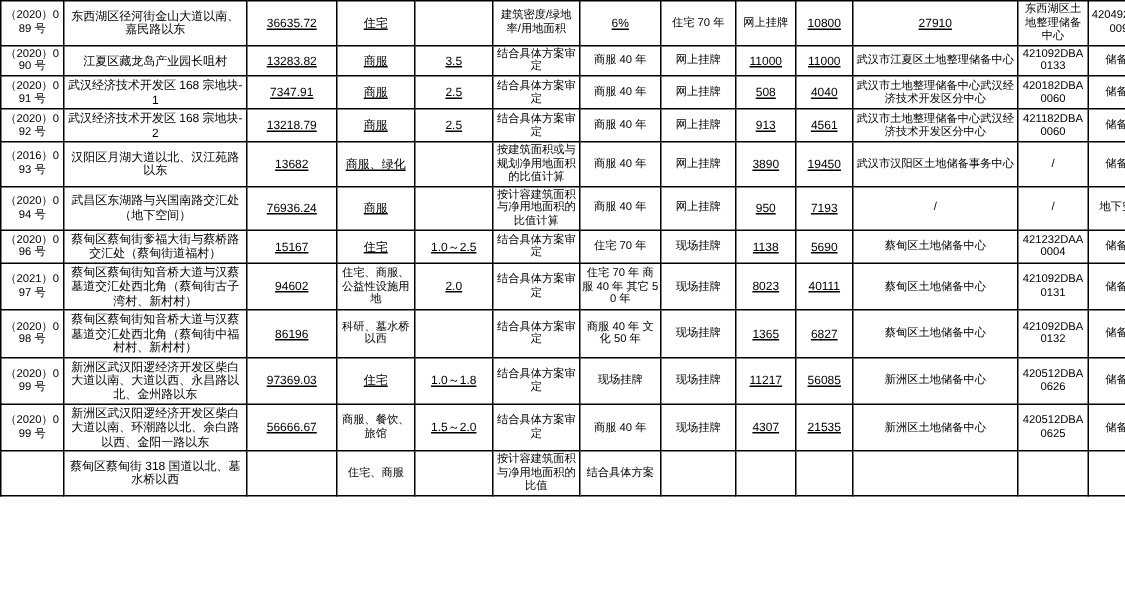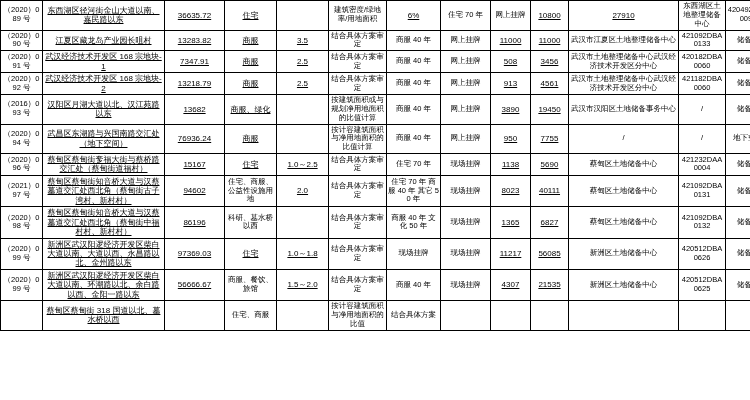--- a/index.html
+++ b/index.html
@@ -42,21 +42,21 @@
   col.c5 { width: 58px; }
   col.c6 { width: 54px; }
   col.c7 { width: 50px; }
   col.c8 { width: 40px; }
   col.c9 { width: 38px; }
   col.c10 { width: 110px; }
   col.c11 { width: 47px; }
   col.c12 { width: 45px; }
 
   td.code { font-size: 7.5px; line-height: 1.1; }
-  td.loc  { font-size: 8px; text-decoration: underline; }
+  td.loc  { font-size: 8px; }
   td.num  { font-size: 8px; text-decoration: underline; }
   td.tiny { font-size: 7.5px; line-height: 1.12; }
   td.dept { font-size: 7.5px; }
   td.id   { font-size: 7.5px; line-height: 1.1; }
   .rowtall td { height: auto; }
 </style>
 </head>
 <body>
 
 <div id="sheet">
@@ -114,21 +114,21 @@
       <tr>
         <td class="code">（2020）091 号</td>
         <td class="loc">武汉经济技术开发区 168 宗地块-1</td>
         <td class="num">7347.91</td>
         <td class="num">商服</td>
         <td class="num">2.5</td>
         <td class="tiny">结合具体方案审定</td>
         <td class="tiny">商服 40 年</td>
         <td class="tiny">网上挂牌</td>
         <td class="num">508</td>
-        <td class="num">3456</td>
+        <td class="num">4040</td>
         <td class="dept">武汉市土地整理储备中心武汉经济技术开发区分中心</td>
         <td class="id">420182DBA0060</td>
         <td class="tiny">储备地</td>
       </tr>
 
       <tr>
         <td class="code">（2020）092 号</td>
         <td class="loc">武汉经济技术开发区 168 宗地块-2</td>
         <td class="num">13218.79</td>
         <td class="num">商服</td>
@@ -162,21 +162,21 @@
       <tr class="rowtall">
         <td class="code">（2020）094 号</td>
         <td class="loc">武昌区东湖路与兴国南路交汇处（地下空间）</td>
         <td class="num">76936.24</td>
         <td class="num">商服</td>
         <td class="num"></td>
         <td class="tiny">按计容建筑面积与净用地面积的比值计算</td>
         <td class="tiny">商服 40 年</td>
         <td class="tiny">网上挂牌</td>
         <td class="num">950</td>
-        <td class="num">7755</td>
+        <td class="num">7193</td>
         <td class="dept">/</td>
         <td class="id">/</td>
         <td class="tiny">地下空间</td>
       </tr>
 
       <tr>
         <td class="code">（2020）096 号</td>
         <td class="loc">蔡甸区蔡甸街奓福大街与蔡桥路交汇处（蔡甸街道福村）</td>
         <td class="num">15167</td>
         <td class="num">住宅</td>

